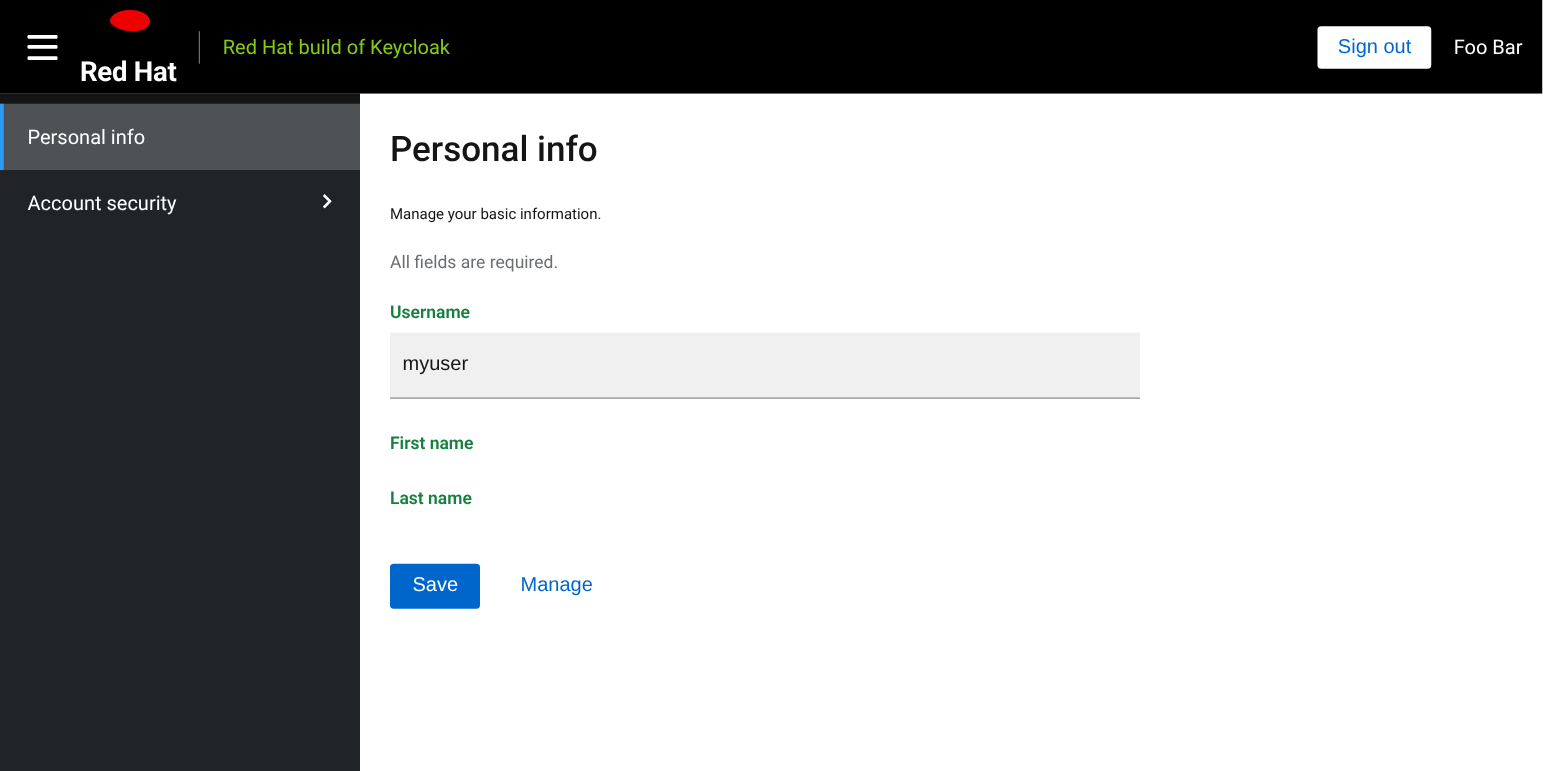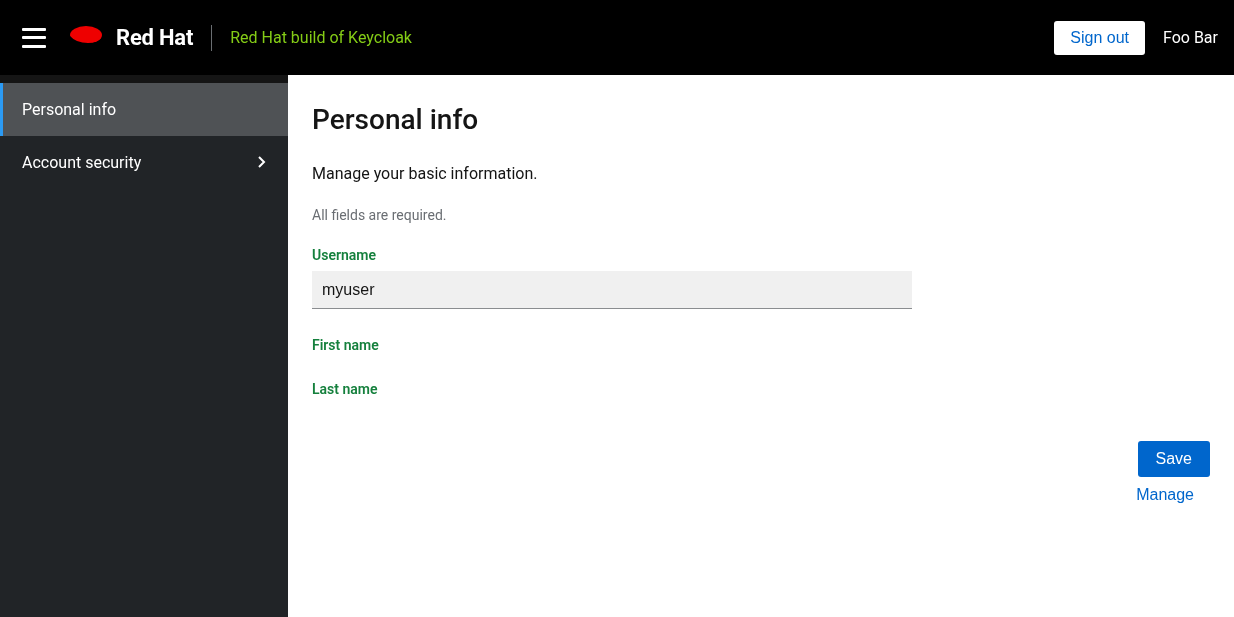--- a/index.html
+++ b/index.html
@@ -39,20 +39,21 @@
     .hamburger span {
       display: block;
       height: 3px;
       background: #fff;
       border-radius: 1px;
     }
     .brand {
       display: flex;
       align-items: center;
       gap: 10px;
+      flex-direction: column;
     }
     .brand-text {
       color: #fff;
       font-size: 22px;
       font-weight: 700;
       letter-spacing: -0.2px;
     }
     .divider-vert {
       width: 1px;
       height: 26px;
@@ -120,21 +121,21 @@
       background: #fff;
       overflow-y: auto;
     }
     .page-title {
       font-size: 28px;
       font-weight: 500;
       color: #151515;
       margin-bottom: 28px;
     }
     .page-subtitle {
-      font-size: 16px;
+      font-size: 12px;
       color: #151515;
       margin-bottom: 24px;
     }
     .required-note {
       font-size: 14px;
       color: #6a6e73;
       margin-bottom: 24px;
     }
     .form-group {
       margin-bottom: 28px;
@@ -142,44 +143,43 @@
     }
     .form-label {
       display: block;
       font-size: 14px;
       font-weight: 600;
       color: #15803d;
       margin-bottom: 8px;
     }
     .form-input {
       width: 600px;
-      height: 38px;
+      height: 53px;
       padding: 8px 10px;
       font-size: 16px;
       border: 1px solid #d2d2d2;
       border-bottom: 1px solid #8a8d90;
       background: #fff;
       color: #151515;
       outline: none;
     }
     .form-input.readonly {
       background: #f0f0f0;
       border: none;
       border-bottom: 1px solid #8a8d90;
       color: #151515;
     }
     .form-input.focused {
       border-bottom: 2px solid #0066cc;
     }
     .form-actions {
       display: flex;
-      gap: 0;
-      align-items: flex-end;
+      gap: 16px;
+      align-items: flex-start;
       margin-top: 44px;
-      flex-direction: column;
     }
     .btn-primary {
       background: #0066cc;
       color: #fff;
       border: none;
       padding: 9px 18px;
       font-size: 16px;
       border-radius: 3px;
       cursor: pointer;
     }

